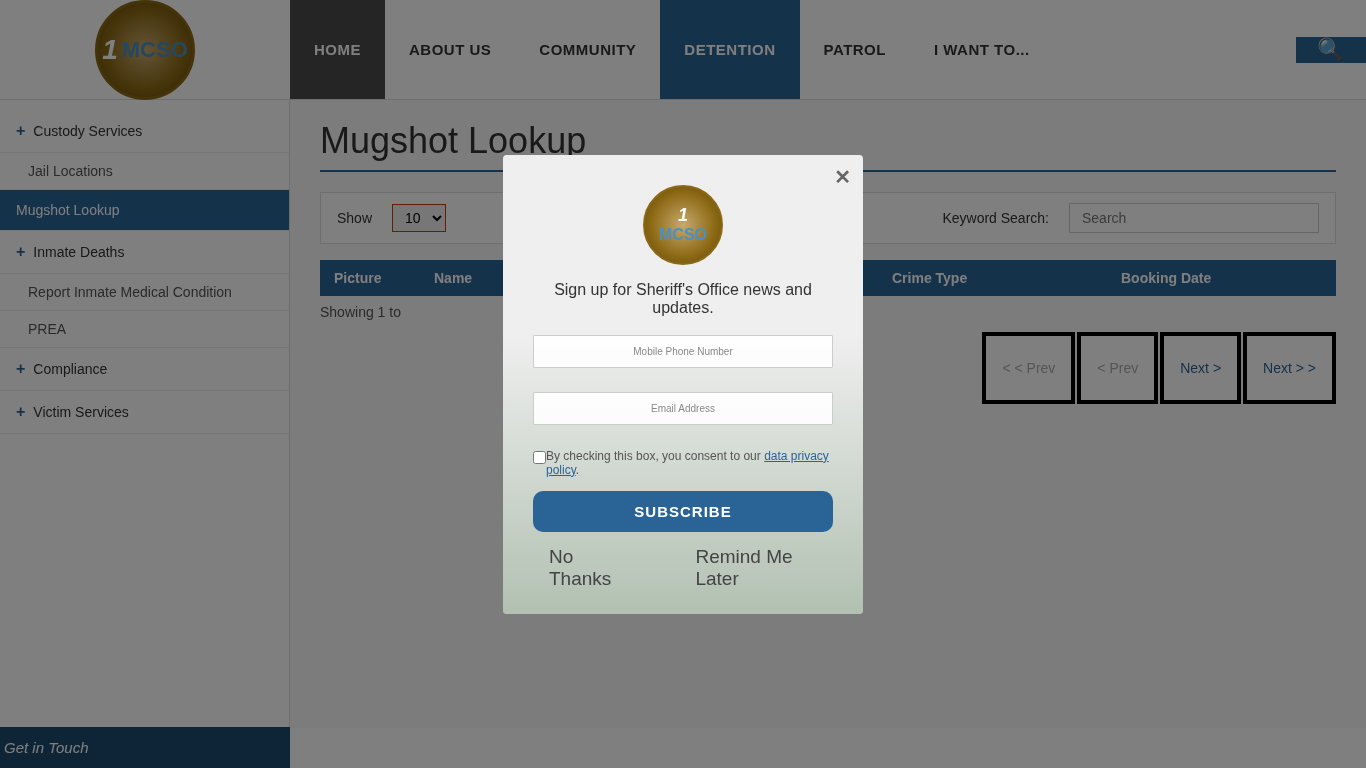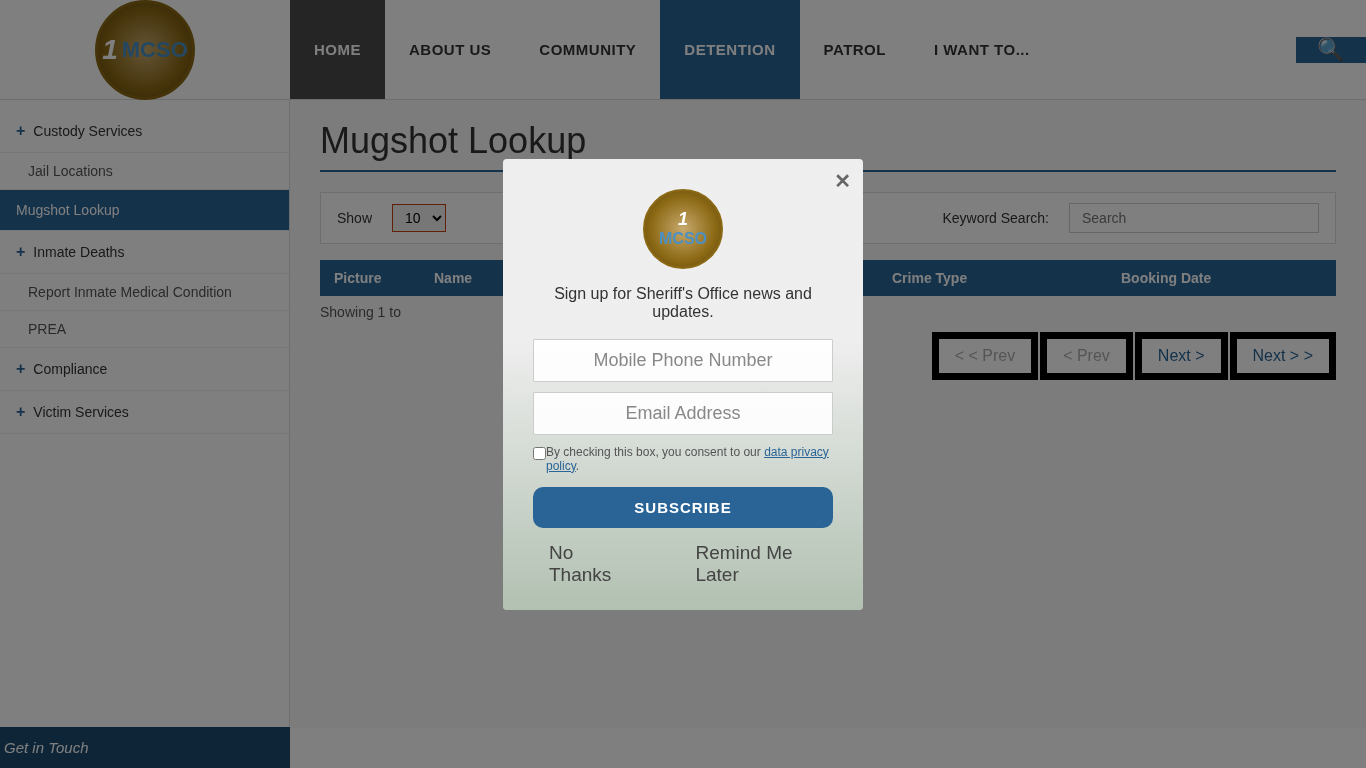--- a/index.html
+++ b/index.html
@@ -170,26 +170,26 @@
     }
     .th-cell:first-child { flex: 0 0 100px; }
 
     .pagination {
       display: flex;
       gap: 2px;
       margin-top: 12px;
       justify-content: flex-end;
     }
     .page-btn {
-      padding: 8px 16px;
+      padding: 24px 16px;
       background: #fff;
-      border: 7px solid #000000;
+      border: 4px solid #000000;
       color: #2a6496;
       cursor: pointer;
-      font-size: 16px;
+      font-size: 14px;
     }
     .page-btn.disabled { color: #aaa; cursor: default; }
 
     .showing-text {
       font-size: 14px;
       color: #555;
       margin-top: 8px;
     }
 
     
@@ -273,22 +273,22 @@
       font-size: 16px;
       color: #333;
       text-align: center;
       margin-bottom: 18px;
       font-weight: 500;
     }
     .modal-input {
       width: 100%;
       padding: 10px 14px;
       border: 1px solid #ccc;
-      font-size: 18px;
-      margin-bottom: 10px;
+      font-size: 10px;
+      margin-bottom: 24px;
       border-radius: 1px;
       background: rgba(255,255,255,0.9);
     }
     .modal-input::placeholder { color: #888; text-align: center; }
     .consent-row {
       display: flex;
       align-items: flex-start;
       gap: 0;
       margin-bottom: 14px;
       width: 100%;

